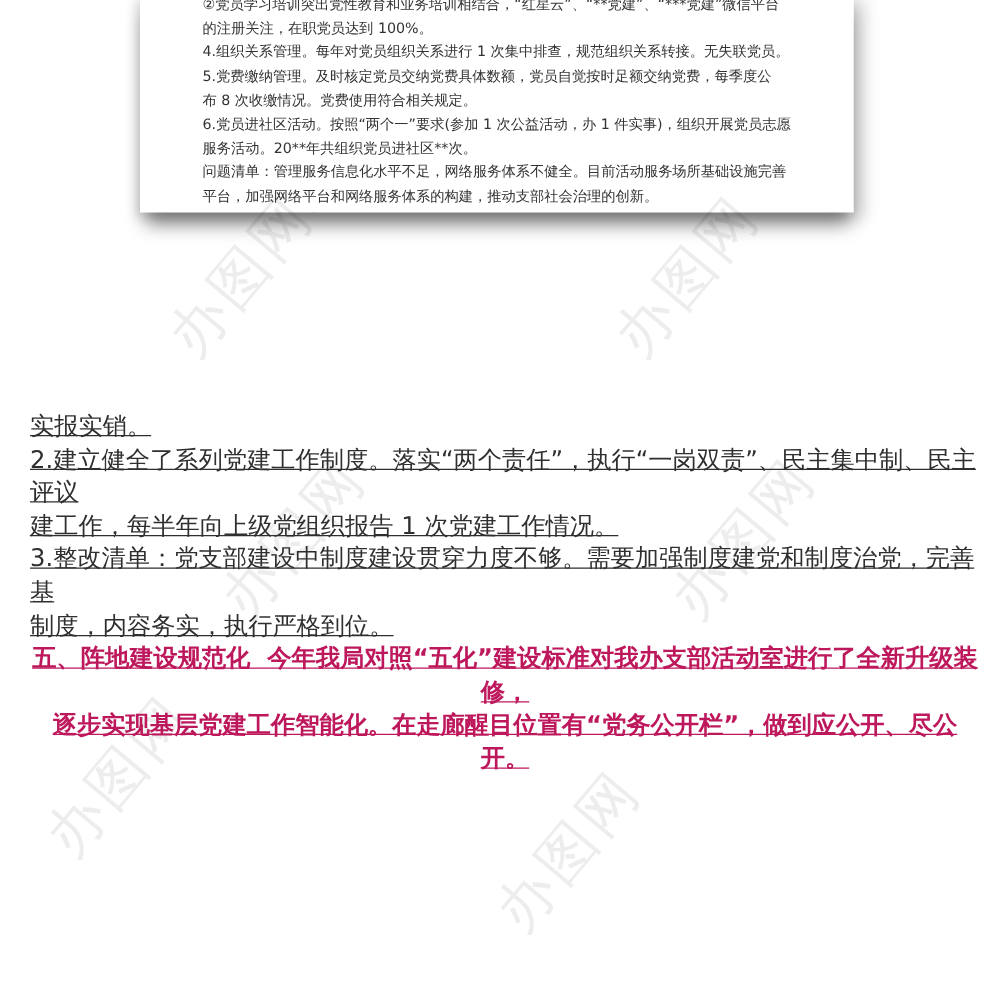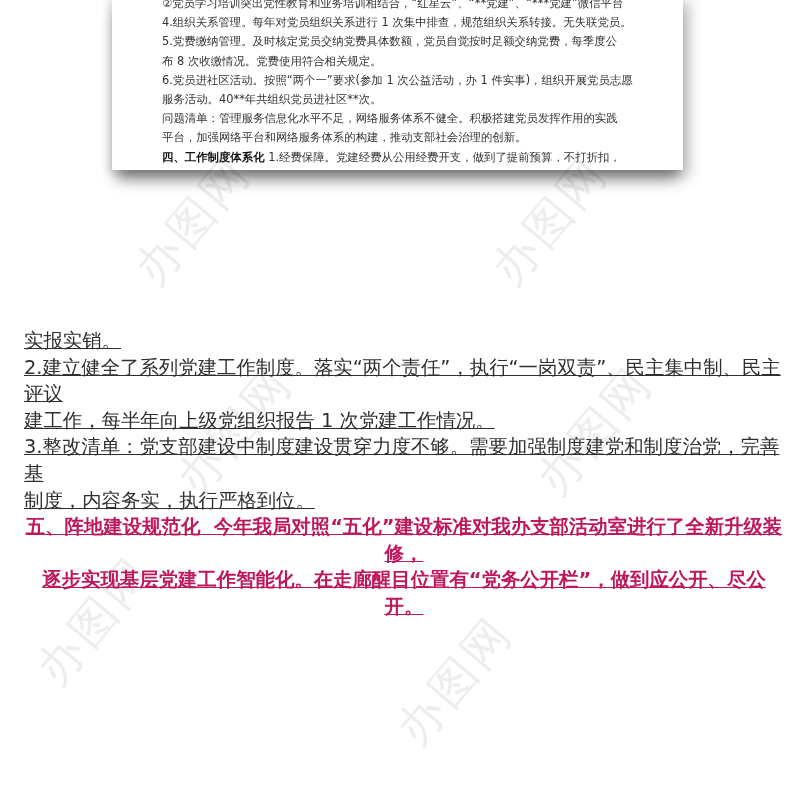--- a/index.html
+++ b/index.html
@@ -32,26 +32,27 @@
   }
   .body-text p { margin: 0; white-space: pre-wrap; text-decoration: underline; }
   .body-text .bold { font-weight: bold; color: #be185d; text-align: center; }
 </style>
 </head>
 <body>
 
 <div class="card">
   <div class="card-inner">
     <p>②党员学习培训突出党性教育和业务培训相结合，“红星云”、“**党建”、“***党建”微信平台</p>
+    <p>的注册关注，在职党员达到 100%。</p>
     <p>4.组织关系管理。每年对党员组织关系进行 1 次集中排查，规范组织关系转接。无失联党员。</p>
     <p>5.党费缴纳管理。及时核定党员交纳党费具体数额，党员自觉按时足额交纳党费，每季度公</p>
     <p>布 8 次收缴情况。党费使用符合相关规定。</p>
     <p>6.党员进社区活动。按照“两个一”要求(参加 1 次公益活动，办 1 件实事)，组织开展党员志愿</p>
-    <p>服务活动。40**年共组织党员进社区**次。</p>
-    <p>问题清单：管理服务信息化水平不足，网络服务体系不健全。积极搭建党员发挥作用的实践</p>
+    <p>服务活动。20**年共组织党员进社区**次。</p>
+    <p>问题清单：管理服务信息化水平不足，网络服务体系不健全。目前活动服务场所基础设施完善</p>
     <p>平台，加强网络平台和网络服务体系的构建，推动支部社会治理的创新。</p>
     <p>
       <span class="bold">四、工作制度体系化</span><span> 1.经费保障。党建经费从公用经费开支，做到了提前预算，不打折扣，</span>
     </p>
   </div>
 </div>
 
 <div class="watermark" style="left:118px; top:190px;">办图网</div>
 <div class="watermark" style="left:475px; top:190px;">办图网</div>
 <div class="watermark" style="left:20px; top:590px;">办图网</div>

